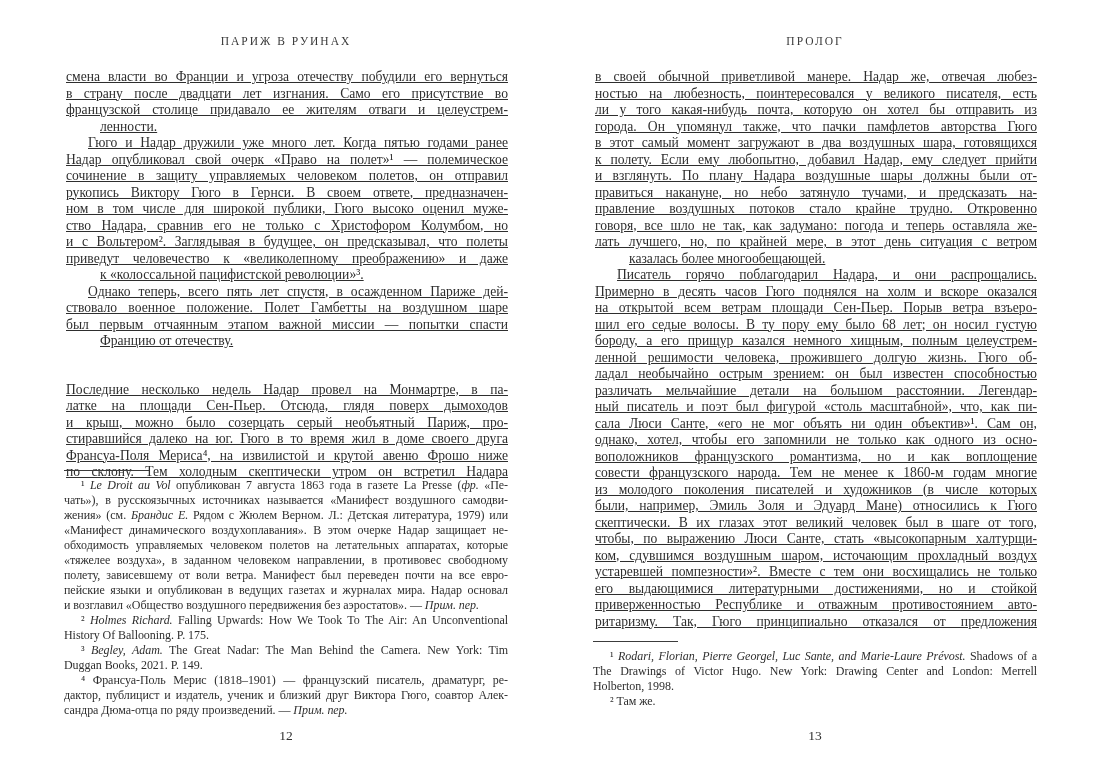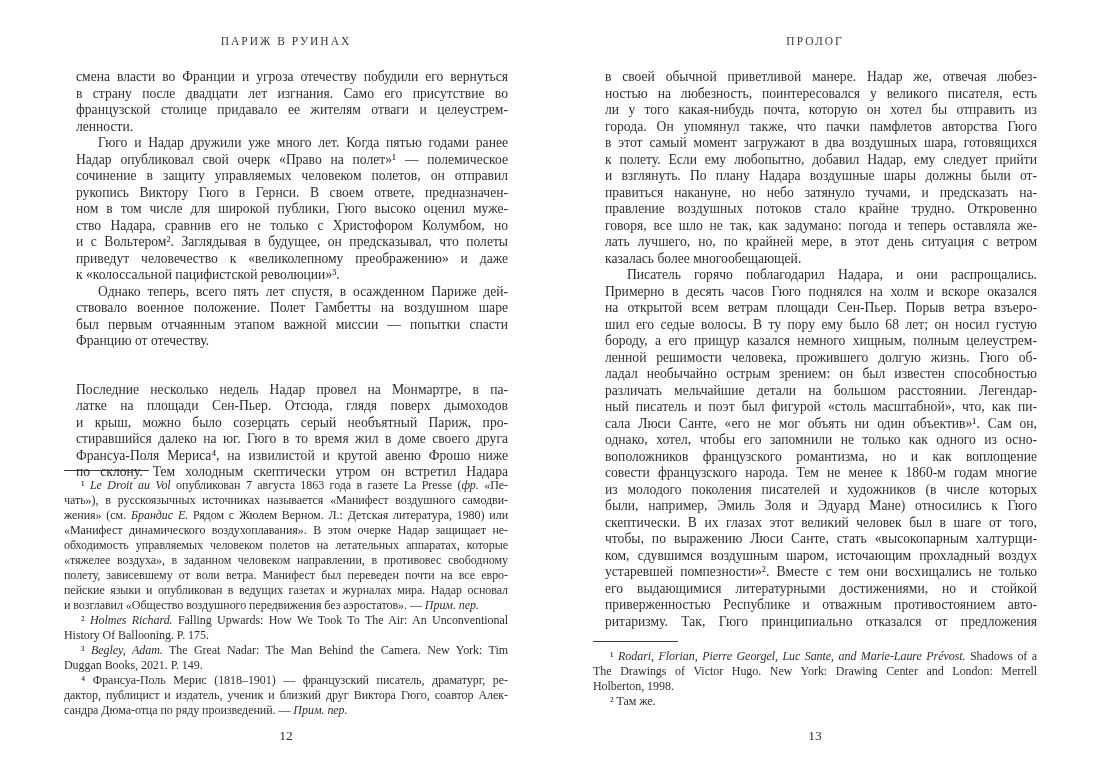--- a/index.html
+++ b/index.html
@@ -9,28 +9,28 @@
     color:#2e2e2e;
   }
   .spread{position:relative;width:1100px;height:783px;background:#ffffff;}
   .page{position:absolute;top:0;width:444px;height:639px;}
   .page-left{left:64px;}
   .page-right{left:593px;}
   .running-head{
     position:absolute;top:35px;left:0;right:0;text-align:center;
     font-size:11.5px;letter-spacing:2px;color:#383838;
   }
-  .body-block{position:absolute;top:69px;left:12px;right:0;}
+  .body-block{position:absolute;top:69px;left:2px;right:0;text-decoration:underline;}
   .para{margin:0;}
   .para.gap{margin-top:32px;}
   .line{
     font-size:13.6px;line-height:16.5px;height:16.5px;overflow:hidden;
     text-align:justify;text-align-last:justify;
   }
-  .line.endline{text-align-last:left;}
+  .line.endline{text-align-last:left;margin-left:34px;}
   .line.ind{text-indent:22px;}
   .fnblock{position:absolute;left:0;right:0;}
   .page-left .fnblock{top:470px;}
   .page-right .fnblock{top:641px;}
   .fnrule{width:85px;height:0;border-top:1px solid #3c3c3c;margin:0 0 7px 0;}
   .fn-line{
     font-size:12px;line-height:15px;height:15px;overflow:hidden;
     text-align:justify;text-align-last:justify;letter-spacing:-0.05px;
   }
   .fn-line.endline{text-align-last:left;}
@@ -80,21 +80,21 @@
           <div class="line">Франсуа-Поля Мериса⁴, на извилистой и крутой авеню Фрошо ниже</div>
           <div class="line">по склону. Тем холодным скептически утром он встретил Надара</div>
         </div>
       </div>
     <div class="fnblock">
       <div class="fnrule"></div>
       <div>
           <div>
             <div class="fn-line ind-fn"><span>¹ </span><span class="it">Le Droit au Vol</span><span> опубликован 7 августа 1863 года в газете La Presse (</span><span class="it">фр.</span><span> «Пе-</span></div>
             <div class="fn-line">чать»), в русскоязычных источниках называется «Манифест воздушного самодви-</div>
-            <div class="fn-line"><span>жения» (см. </span><span class="it">Брандис Е.</span><span> Рядом с Жюлем Верном. Л.: Детская литература, 1980) или</span></div>
+            <div class="fn-line"><span>жения» (см. </span><span class="it">Брандис Е.</span><span> Рядом с Жюлем Верном. Л.: Детская литература, 1979) или</span></div>
             <div class="fn-line">«Манифест динамического воздухоплавания». В этом очерке Надар защищает не-</div>
             <div class="fn-line">обходимость управляемых человеком полетов на летательных аппаратах, которые</div>
             <div class="fn-line">«тяжелее воздуха», в заданном человеком направлении, в противовес свободному</div>
             <div class="fn-line">полету, зависевшему от воли ветра. Манифест был переведен почти на все евро-</div>
             <div class="fn-line">пейские языки и опубликован в ведущих газетах и журналах мира. Надар основал</div>
             <div class="fn-line endline"><span>и возглавил «Общество воздушного передвижения без аэростатов». — </span><span class="it">Прим. пер.</span></div>
           </div>
           <div>
             <div class="fn-line ind-fn"><span>² </span><span class="it">Holmes Richard.</span><span> Falling Upwards: How We Took To The Air: An Unconventional</span></div>
             <div class="fn-line endline">History Of Ballooning. P. 175.</div>

